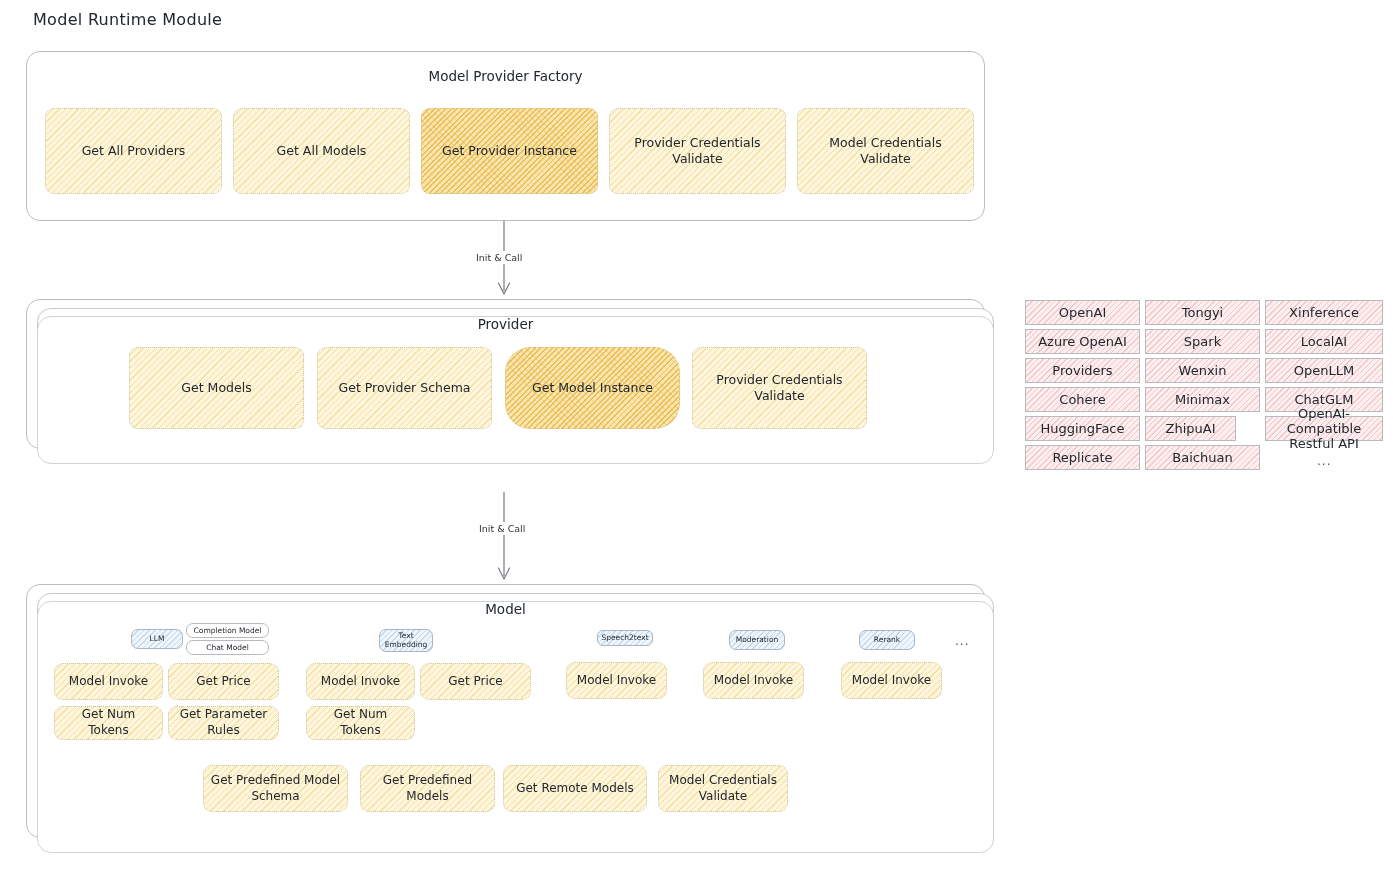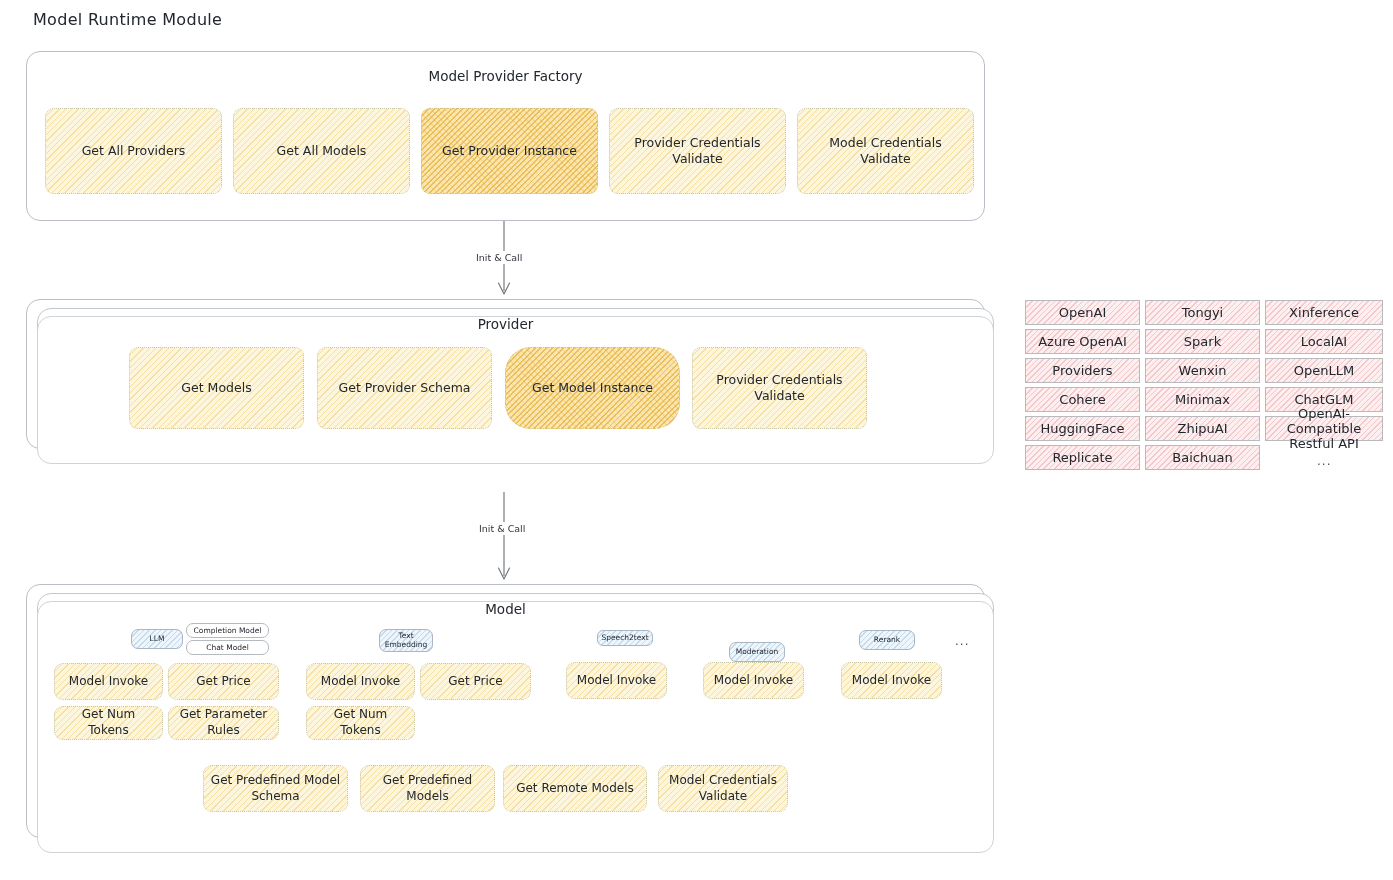--- a/index.html
+++ b/index.html
@@ -232,21 +232,21 @@
   <div class="chip-pink" style="left:0px; top:29px; width:115px; height:25px;">Azure OpenAI</div>
   <div class="chip-pink" style="left:0px; top:58px; width:115px; height:25px;">Providers</div>
   <div class="chip-pink" style="left:0px; top:87px; width:115px; height:25px;">Cohere</div>
   <div class="chip-pink" style="left:0px; top:116px; width:115px; height:25px;">HuggingFace</div>
   <div class="chip-pink" style="left:0px; top:145px; width:115px; height:25px;">Replicate</div>
 
   <div class="chip-pink" style="left:120px; top:0px; width:115px; height:25px;">Tongyi</div>
   <div class="chip-pink" style="left:120px; top:29px; width:115px; height:25px;">Spark</div>
   <div class="chip-pink" style="left:120px; top:58px; width:115px; height:25px;">Wenxin</div>
   <div class="chip-pink" style="left:120px; top:87px; width:115px; height:25px;">Minimax</div>
-  <div class="chip-pink" style="left:120px; top:116px; width:115px; height:25px;">ZhipuAI</div>
+  <div class="chip-pink" style="left:120px; top:116px; width:91px; height:25px;">ZhipuAI</div>
   <div class="chip-pink" style="left:120px; top:145px; width:115px; height:25px;">Baichuan</div>
 
   <div class="chip-pink" style="left:240px; top:0px; width:118px; height:25px;">Xinference</div>
   <div class="chip-pink" style="left:240px; top:29px; width:118px; height:25px;">LocalAI</div>
   <div class="chip-pink" style="left:240px; top:58px; width:118px; height:25px;">OpenLLM</div>
   <div class="chip-pink" style="left:240px; top:87px; width:118px; height:25px;">ChatGLM</div>
   <div class="chip-pink" style="left:240px; top:116px; width:118px; height:25px;">OpenAI-Compatible Restful API</div>
 
   <div class="dots" style="left:292px; top:155px;">...</div>
 </div>
@@ -271,21 +271,21 @@
 
   <div class="tag-blue" style="left:352px; top:44px; width:54px; height:23px;">Text Embedding</div>
 
   <div class="node small" style="left:279px; top:78px; width:109px; height:37px;">Model Invoke</div>
   <div class="node small" style="left:393px; top:78px; width:111px; height:37px;">Get Price</div>
   <div class="node small" style="left:279px; top:121px; width:109px; height:34px;">Get Num Tokens</div>
 
   <div class="tag-blue" style="left:570px; top:45px; width:56px; height:16px;border-radius:6px;">Speech2text</div>
   <div class="node small" style="left:539px; top:77px; width:101px; height:37px;">Model Invoke</div>
 
-  <div class="tag-blue" style="left:702px; top:45px; width:56px; height:20px;margin-top:12px;">Moderation</div>
+  <div class="tag-blue" style="left:702px; top:45px; width:56px; height:20px;">Moderation</div>
   <div class="node small" style="left:676px; top:77px; width:101px; height:37px;">Model Invoke</div>
 
   <div class="tag-blue" style="left:832px; top:45px; width:56px; height:20px;">Rerank</div>
   <div class="node small" style="left:814px; top:77px; width:101px; height:37px;">Model Invoke</div>
 
   <div class="dots" style="left:928px; top:50px;">...</div>
 
   <div class="node small" style="left:176px; top:180px; width:145px; height:47px;">Get Predefined Model Schema</div>
   <div class="node small" style="left:333px; top:180px; width:135px; height:47px;">Get Predefined Models</div>
   <div class="node small" style="left:476px; top:180px; width:144px; height:47px;">Get Remote Models</div>

